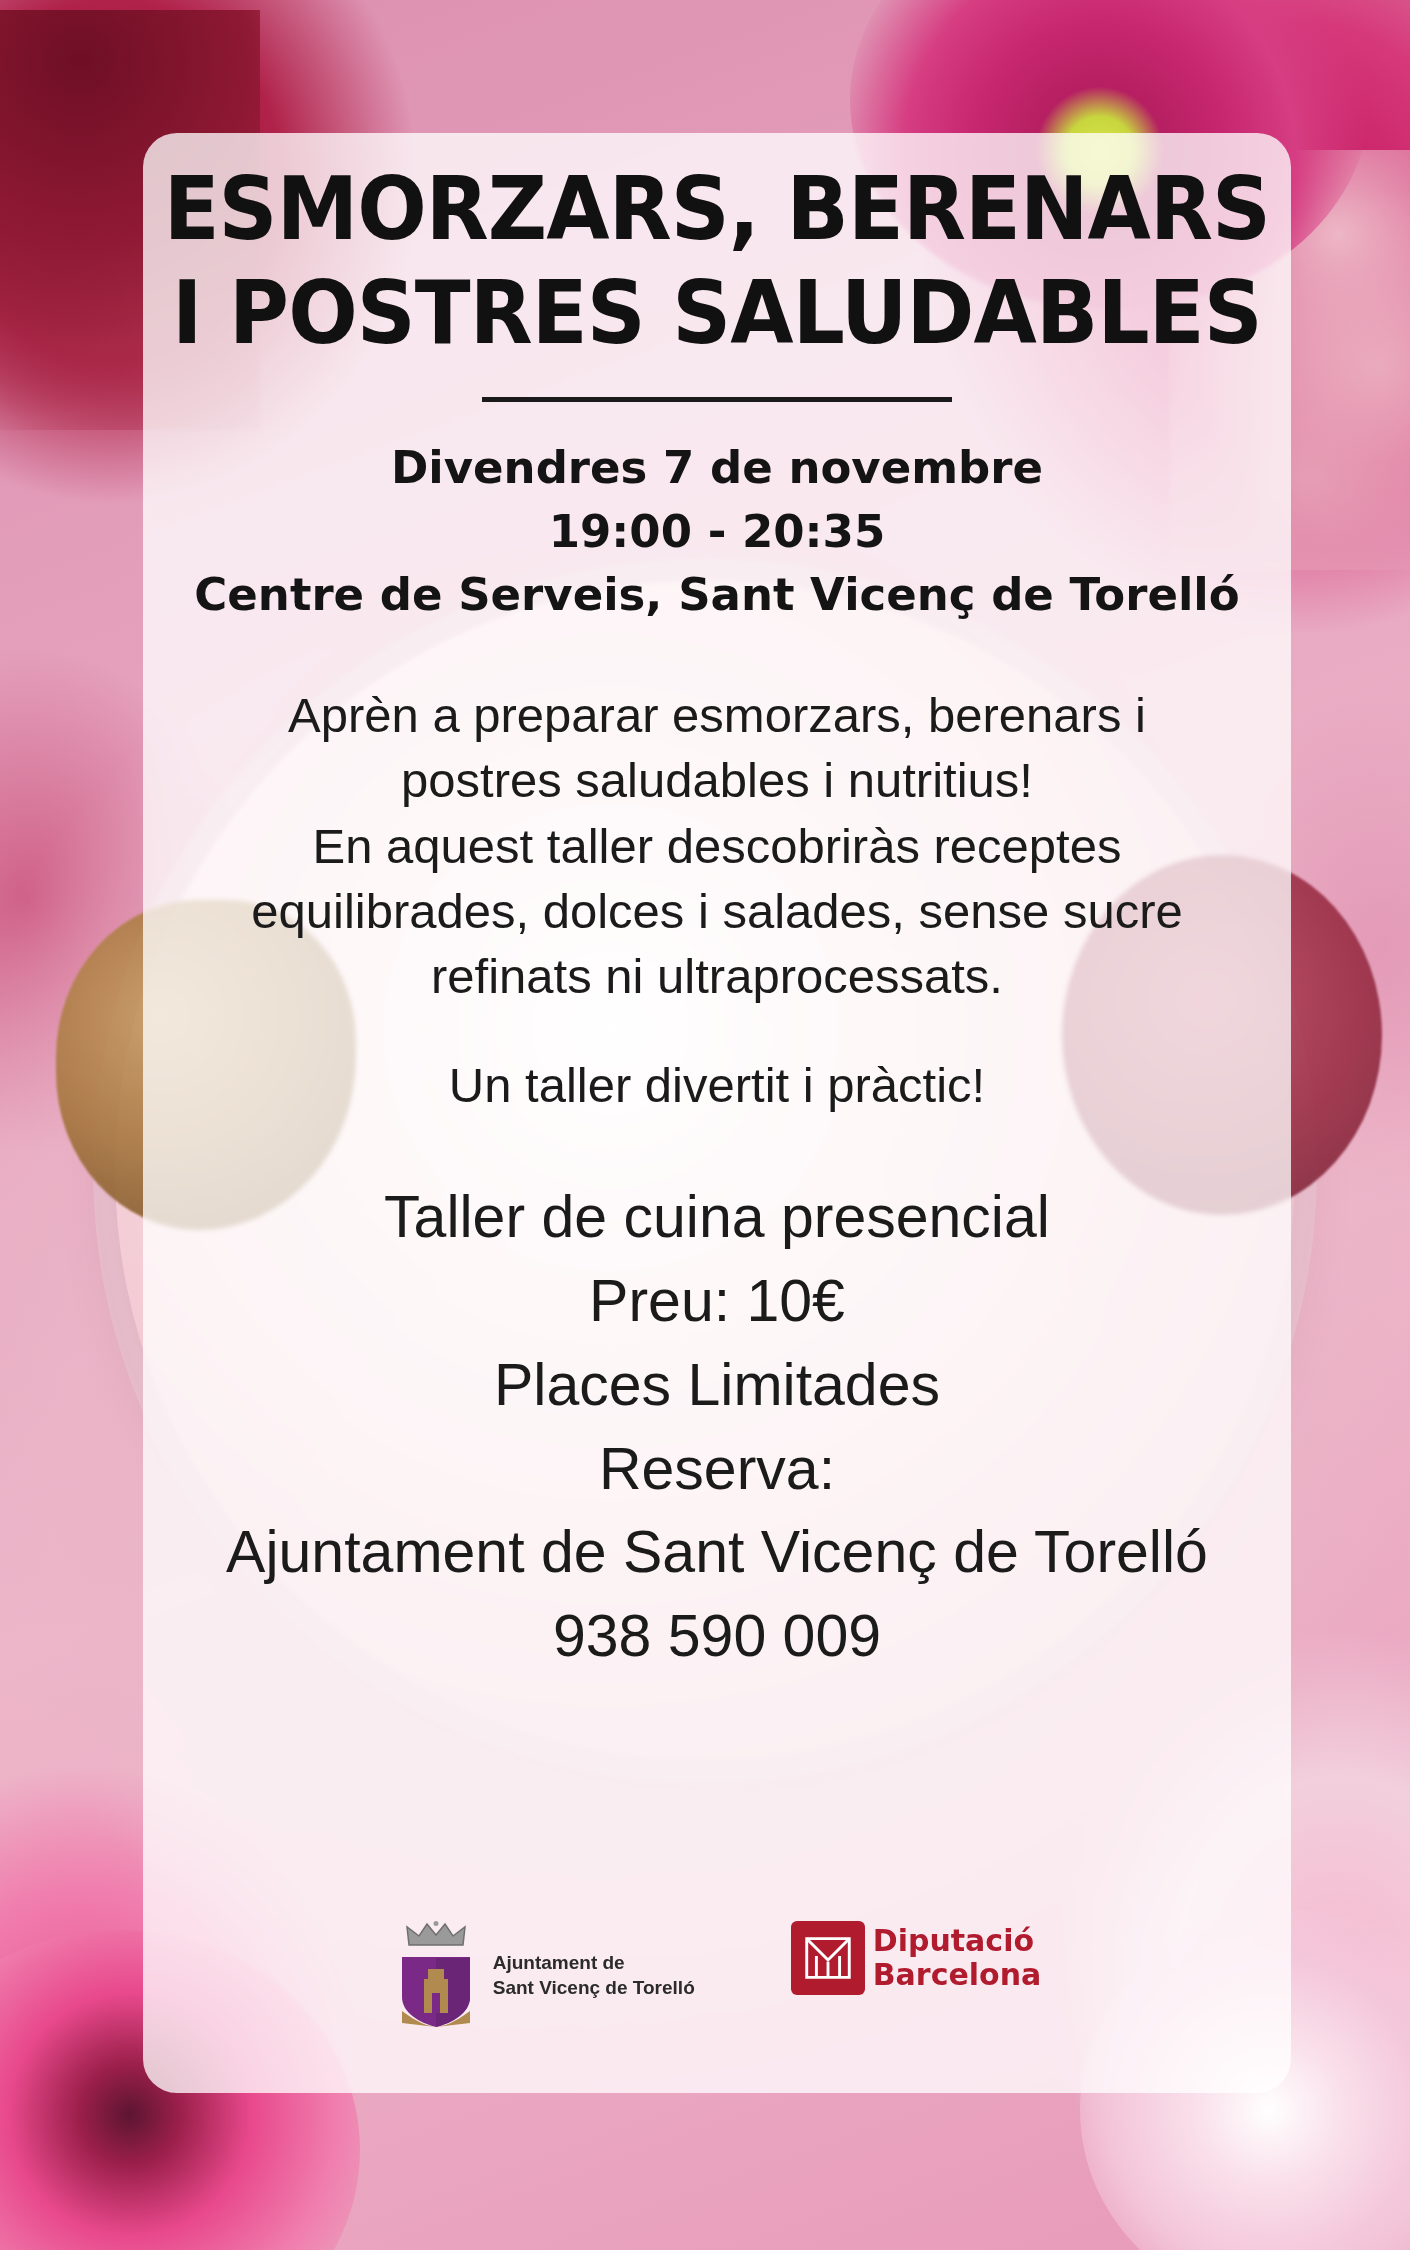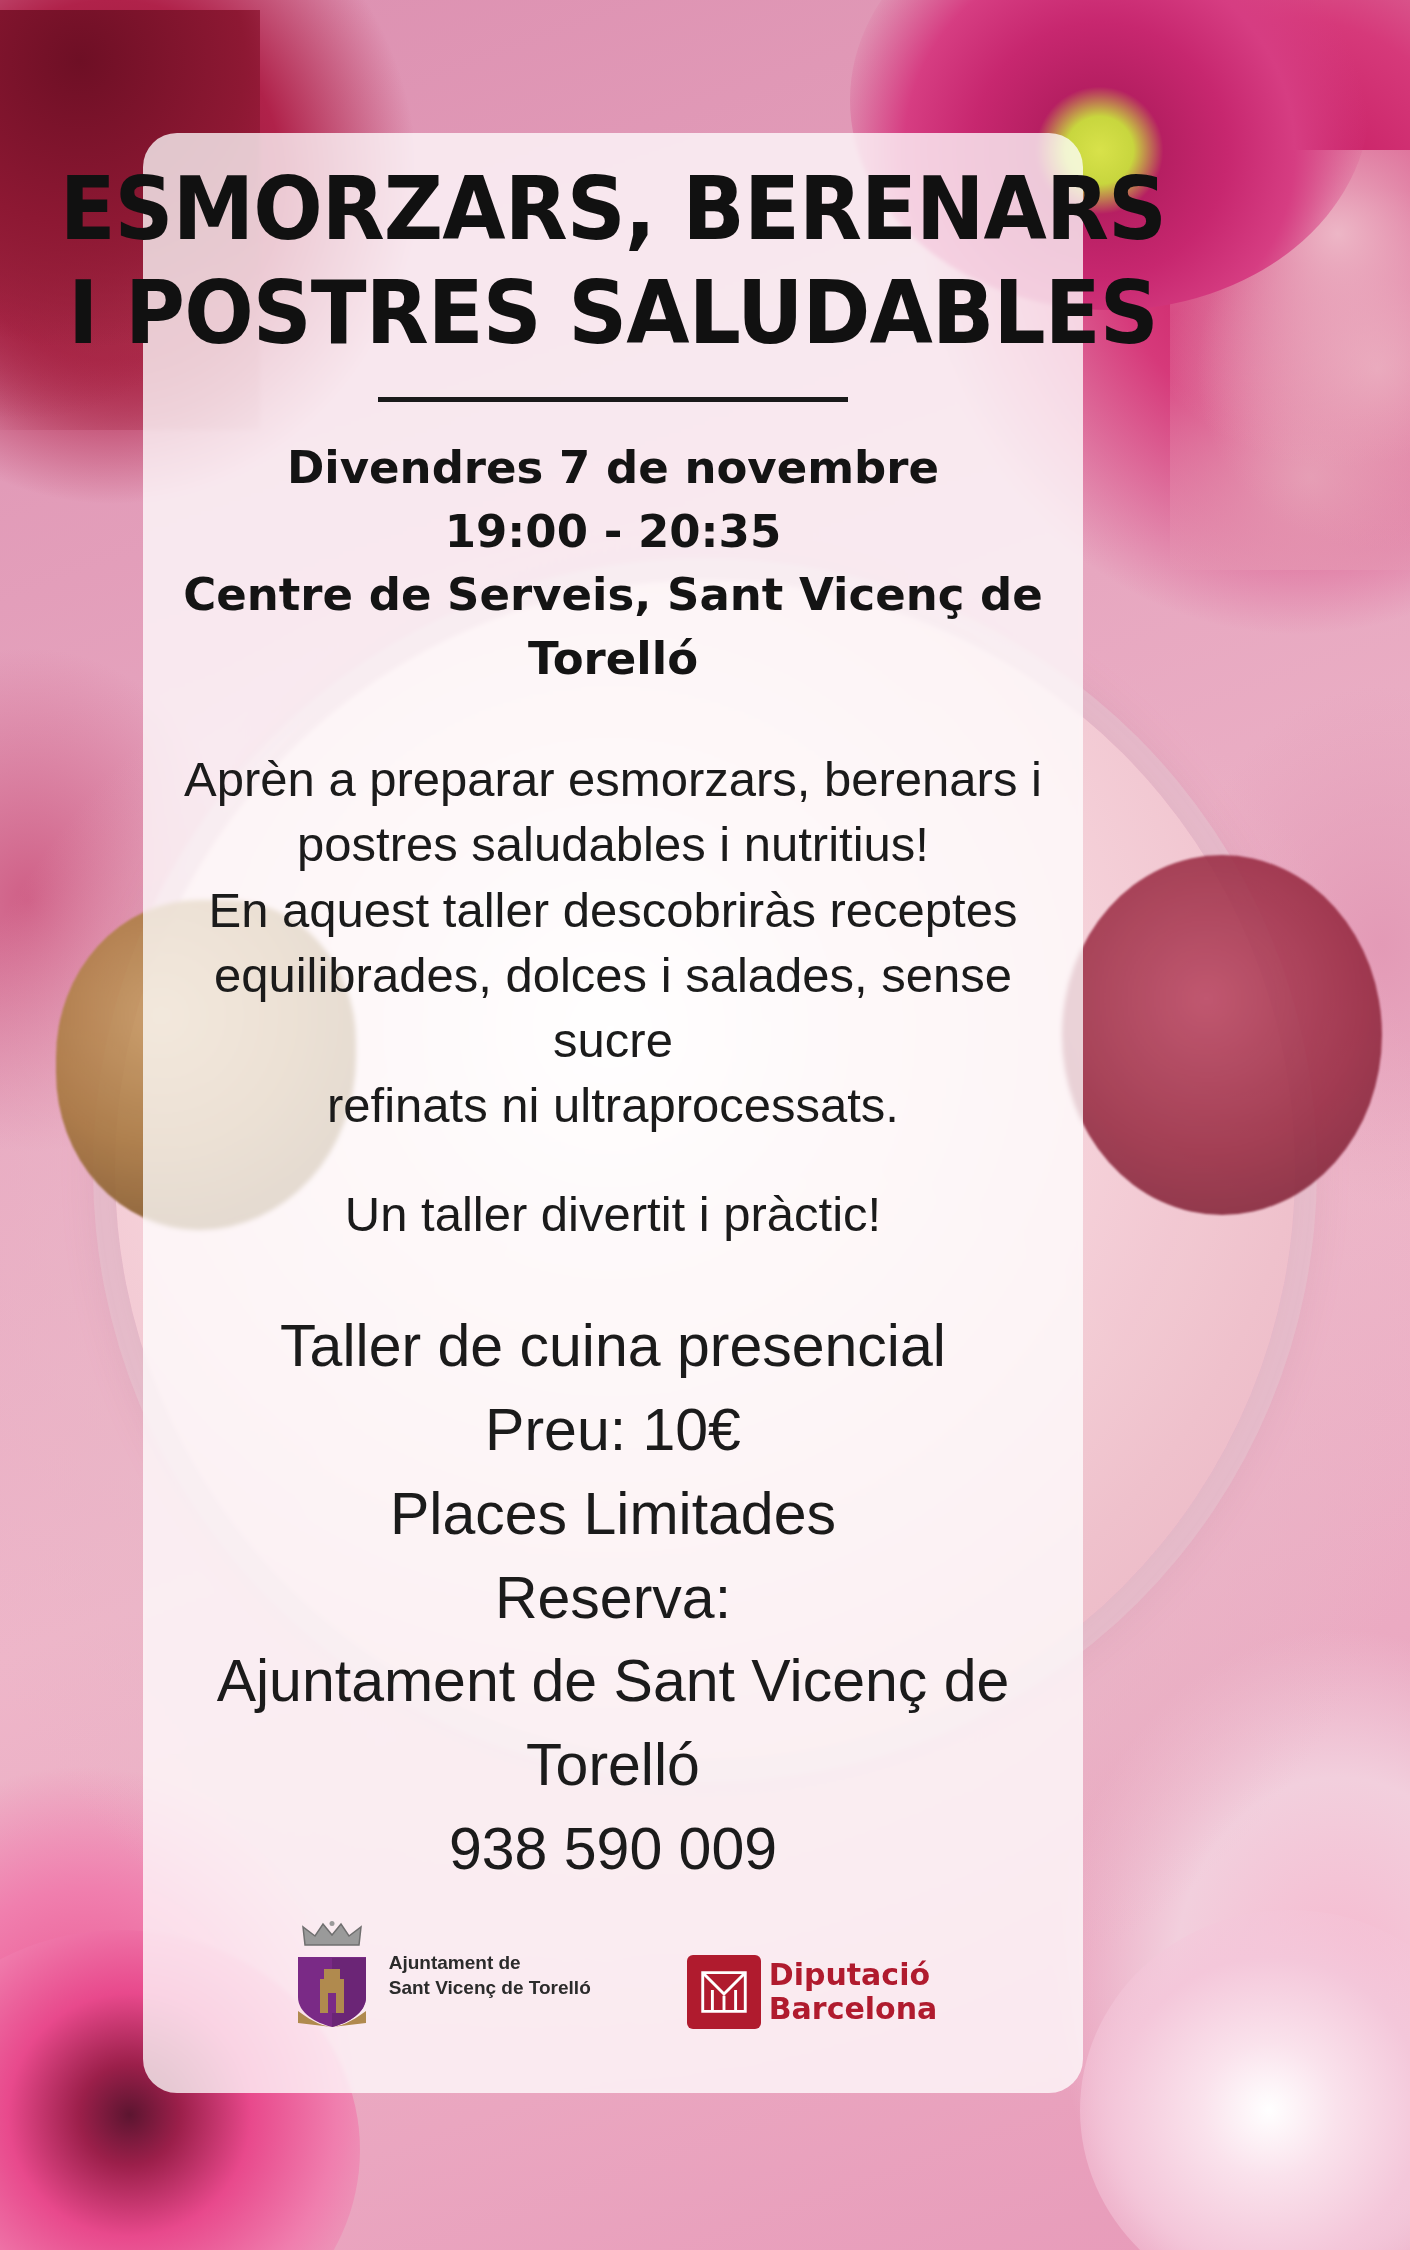--- a/index.html
+++ b/index.html
@@ -123,21 +123,21 @@
       radial-gradient(circle at 60% 20%, #edb6c6 0%, rgba(237,182,198,0) 62%),
       radial-gradient(circle at 74% 52%, #e8a3b8 0%, rgba(232,163,184,0) 60%),
       radial-gradient(circle at 50% 78%, #e59cb4 0%, rgba(229,156,180,0) 60%);
   }
 
   
   .card {
     position: absolute;
     left: 143px;
     top: 133px;
-    width: 940px;
+    width: 1148px;
     height: 1960px;
     background: rgba(255, 255, 255, 0.76);
     border-radius: 34px;
     box-sizing: border-box;
     padding: 0 40px;
     display: flex;
     flex-direction: column;
     align-items: center;
     backdrop-filter: blur(2px);
   }
@@ -192,21 +192,21 @@
     line-height: 1.42;
     font-weight: 400;
   }
   .details p { margin: 0; }
 
   
   .logos {
     margin-top: auto;
     margin-bottom: 64px;
     display: flex;
-    align-items: flex-end;
+    align-items: flex-start;
     justify-content: center;
     gap: 96px;
     width: 100%;
   }
   .logo-ajuntament {
     display: flex;
     align-items: center;
     gap: 14px;
   }
   .shield-wrap { position: relative; width: 86px; height: 108px; }

